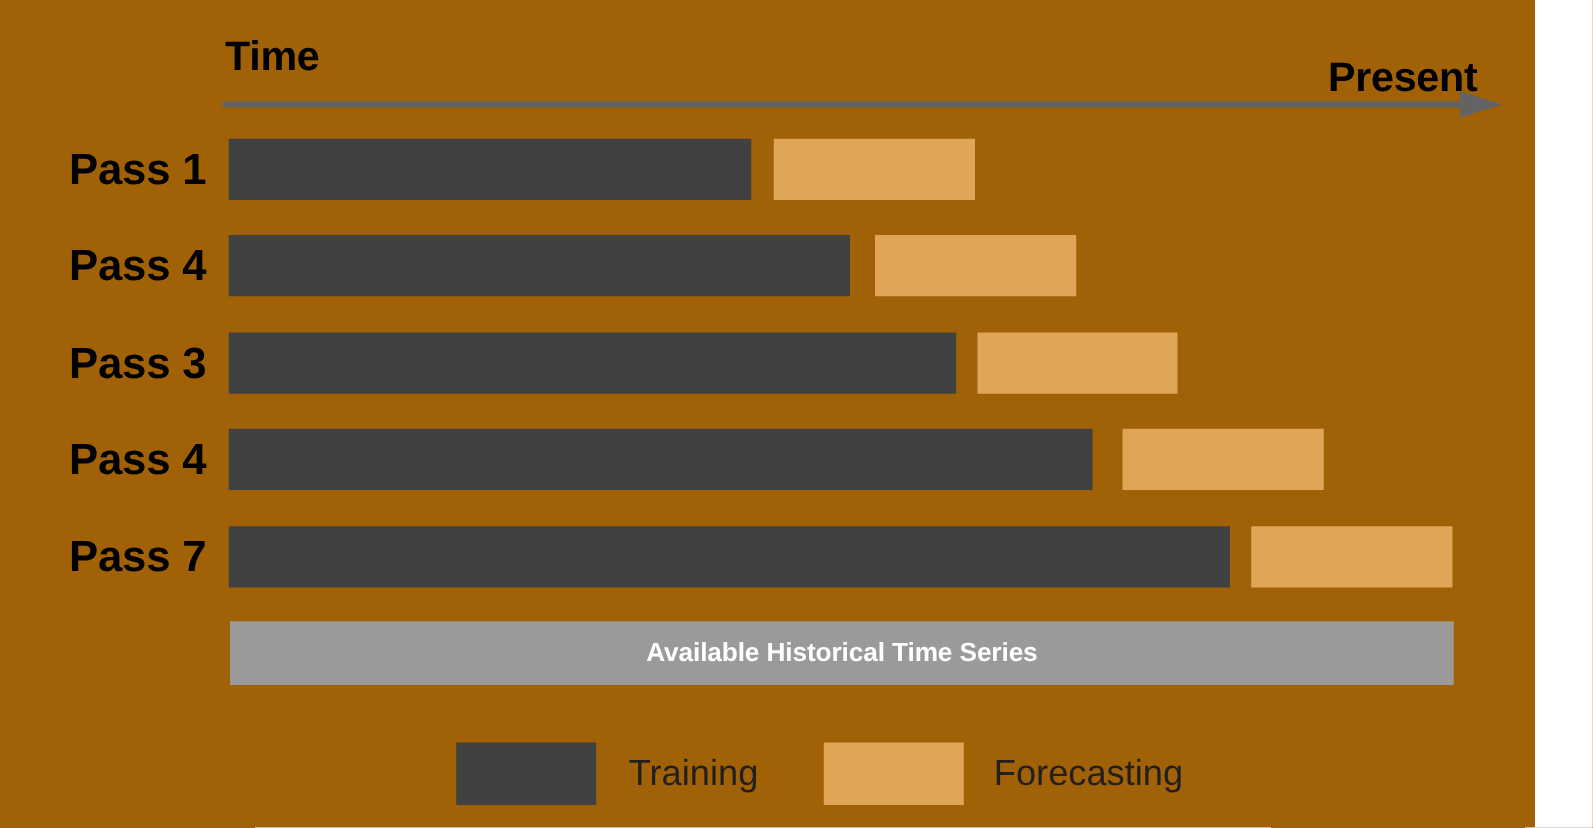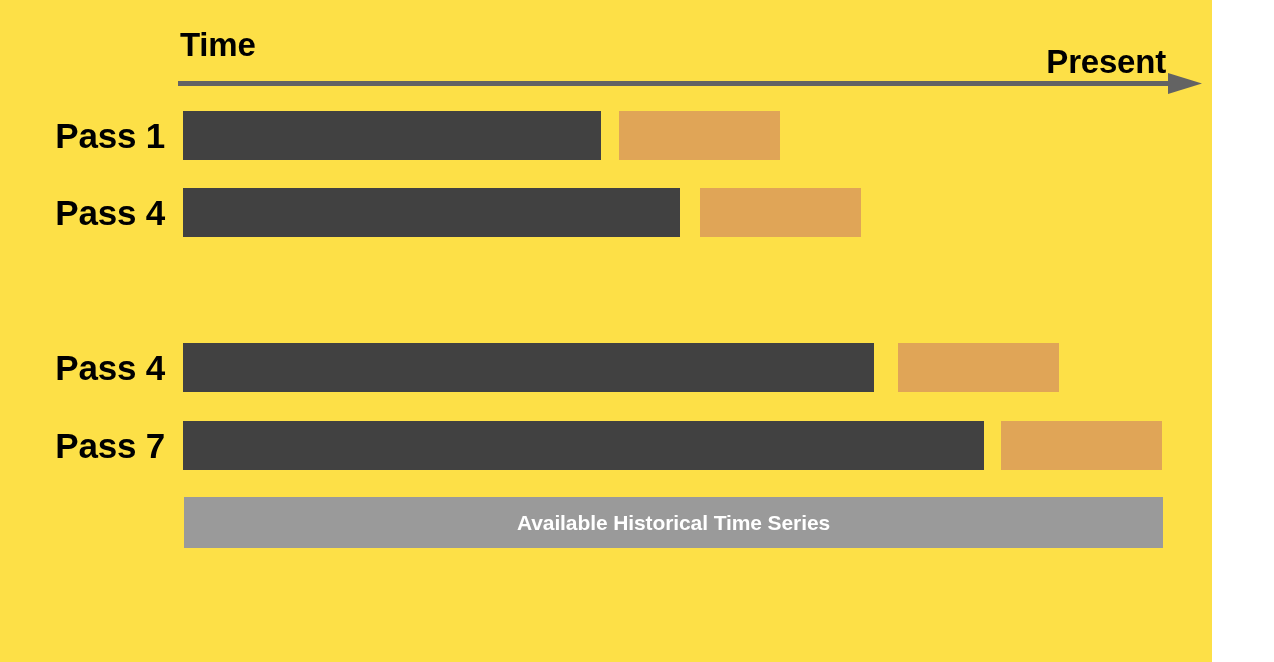--- a/index.html
+++ b/index.html
@@ -10,22 +10,23 @@
   }
   body {
     font-family: "Liberation Sans", sans-serif;
     -webkit-font-smoothing: antialiased;
   }
 
   #canvas {
     position: relative;
     width: 1212px;
     height: 662px;
-    background: #fde047;
+    background: #a16207;
     overflow: hidden;
+    padding-left: 16px;
   }
 
   
   .axis-label {
     position: absolute;
     font-weight: bold;
     font-size: 33px;
     line-height: 33px;
     color: #000000;
     white-space: nowrap;
@@ -138,31 +139,43 @@
     <div class="bar bar-training" style="left:183px;width:418px"></div>
     <div class="bar bar-forecasting" style="left:619px;width:161px"></div>
   </div>
 
   <div class="pass-row" style="top:188px">
     <div class="pass-label">Pass 4</div>
     <div class="bar bar-training" style="left:183px;width:497px"></div>
     <div class="bar bar-forecasting" style="left:700px;width:161px"></div>
   </div>
 
+  <div class="pass-row" style="top:266px">
+    <div class="pass-label">Pass 3</div>
+    <div class="bar bar-training" style="left:183px;width:582px"></div>
+    <div class="bar bar-forecasting" style="left:782px;width:160px"></div>
+  </div>
 
   <div class="pass-row" style="top:343px">
     <div class="pass-label">Pass 4</div>
     <div class="bar bar-training" style="left:183px;width:691px"></div>
     <div class="bar bar-forecasting" style="left:898px;width:161px"></div>
   </div>
 
   <div class="pass-row" style="top:421px">
     <div class="pass-label">Pass 7</div>
     <div class="bar bar-training" style="left:183px;width:801px"></div>
     <div class="bar bar-forecasting" style="left:1001px;width:161px"></div>
   </div>
 
   <div id="history-bar">
     <span id="history-bar-label">Available Historical Time Series</span>
   </div>
 
+  <div id="legend">
+    <div class="legend-swatch" id="legend-swatch-training"></div>
+    <div class="legend-text" id="legend-text-training">Training</div>
+
+    <div class="legend-swatch" id="legend-swatch-forecasting"></div>
+    <div class="legend-text" id="legend-text-forecasting">Forecasting</div>
+  </div>
 
 </div>
 
 </body></html>

